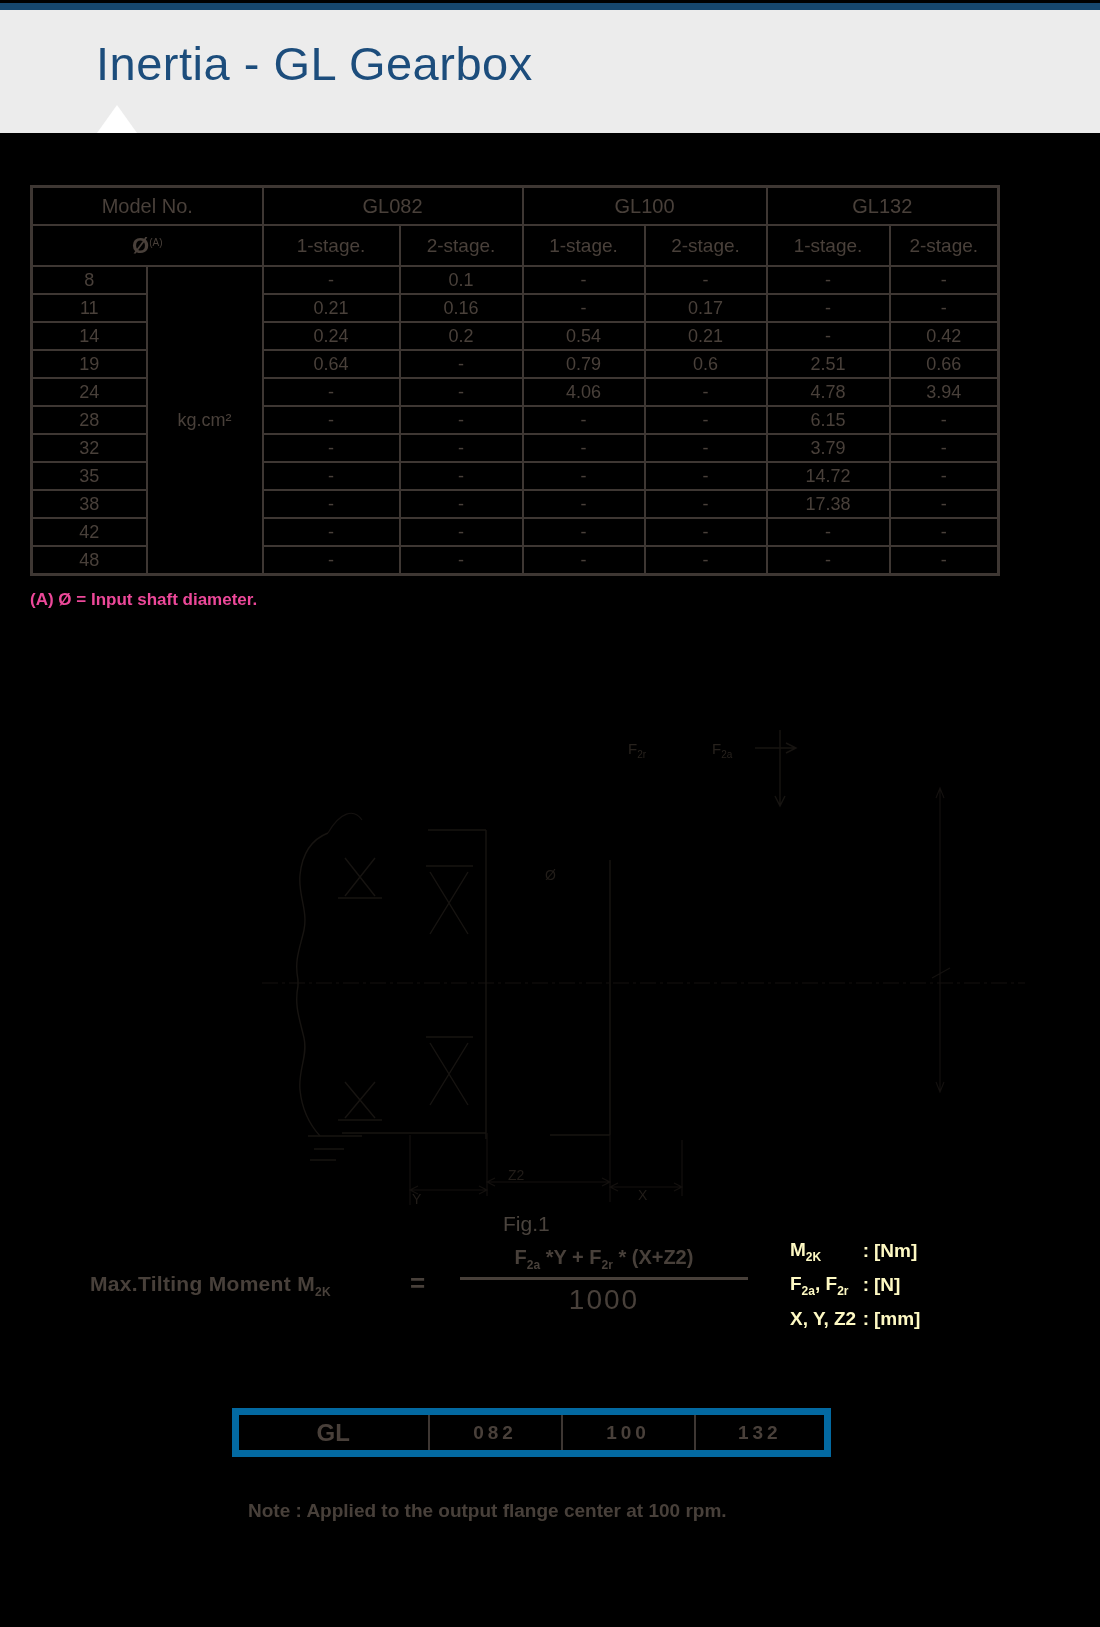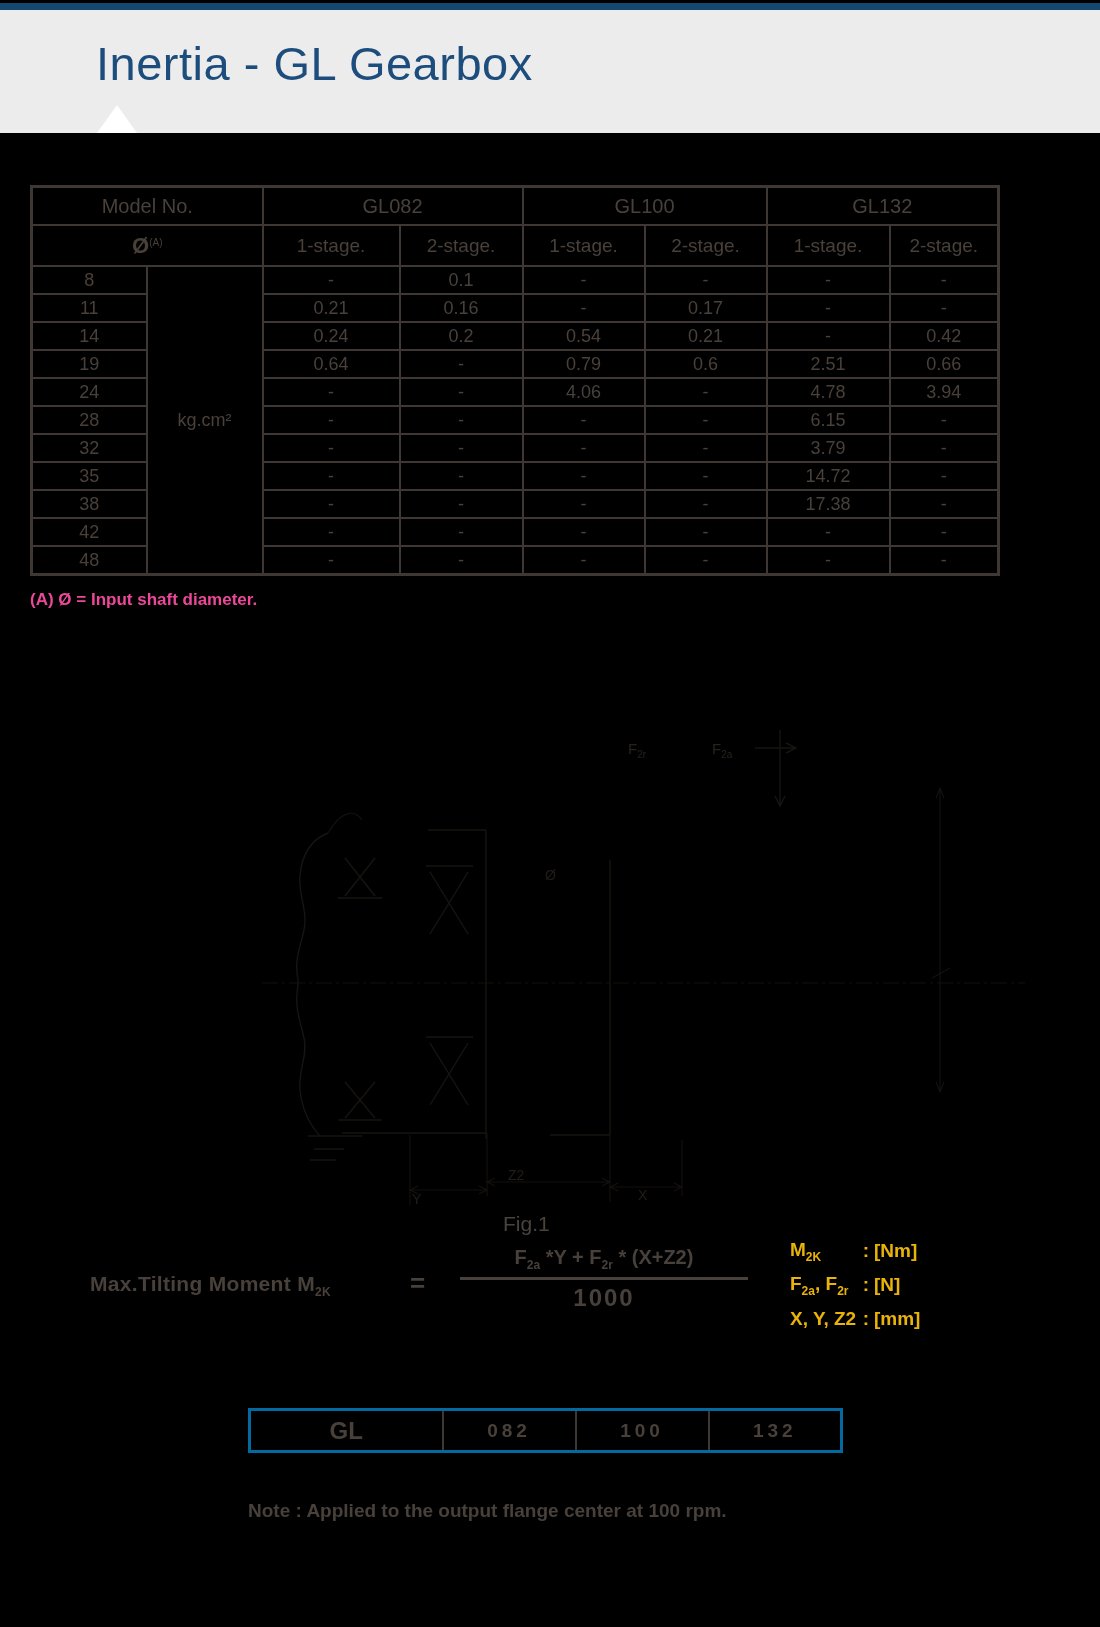--- a/index.html
+++ b/index.html
@@ -30,27 +30,27 @@
   
   .fig-svg{position:absolute;left:250px;top:690px;}
   .fig-caption{position:absolute;left:503px;top:1212px;font-size:21px;color:#4a433d;}
   
   .formula-lhs{position:absolute;left:90px;top:1272px;font-size:21px;font-weight:bold;color:#48403a;letter-spacing:.3px;}
   .formula-lhs sub,.frac sub,.legend sub{font-size:12px;}
   .formula-eq{position:absolute;left:410px;top:1268px;font-size:26px;font-weight:bold;color:#48403a;}
   .frac{position:absolute;left:452px;top:1246px;width:304px;text-align:center;color:#48403a;}
   .frac .num{font-size:20px;font-weight:bold;}
   .frac .bar{height:0;border-top:3px solid #48403a;margin:5px 8px 4px 8px;}
-  .frac .den{font-size:24px;font-weight:bold;letter-spacing:2px;}
-  .legend{position:absolute;left:790px;top:1234px;color:#eab308;}
+  .frac .den{font-size:28px;font-weight:normal;letter-spacing:2px;}
+  .legend{position:absolute;left:790px;top:1234px;color:#fef9c3;}
   .legend .row{display:flex;height:34px;align-items:center;font-size:19px;font-weight:bold;}
   .legend .sym{width:68px;}
   .legend .colon{width:16px;text-align:center;}
   
-  .z2{position:absolute;left:248px;top:1408px;width:592px;border:3px solid #0369a1;}
+  .z2{position:absolute;left:232px;top:1408px;width:592px;border:7px solid #0369a1;}
   .z2 th,.z2 td{border:2px solid #3e3733;text-align:center;vertical-align:middle;color:#49403a;padding:0;}
   .z2 tr{height:42px;}
   .z2 .gl-th{font-size:24px;font-weight:bold;}
   .z2 .col-th{font-size:19px;font-weight:bold;letter-spacing:4px;}
   .z2 .rowlabel{font-size:21px;font-weight:bold;}
   .z2 .val{font-size:19px;font-weight:bold;letter-spacing:3px;}
   .z2-note{position:absolute;left:248px;top:1500px;font-size:19px;font-weight:bold;color:#48403a;}
   
   .fl{stroke:#171411;stroke-width:1.4;fill:none;}
   .fl2{stroke:#14110f;stroke-width:1.1;fill:none;}

